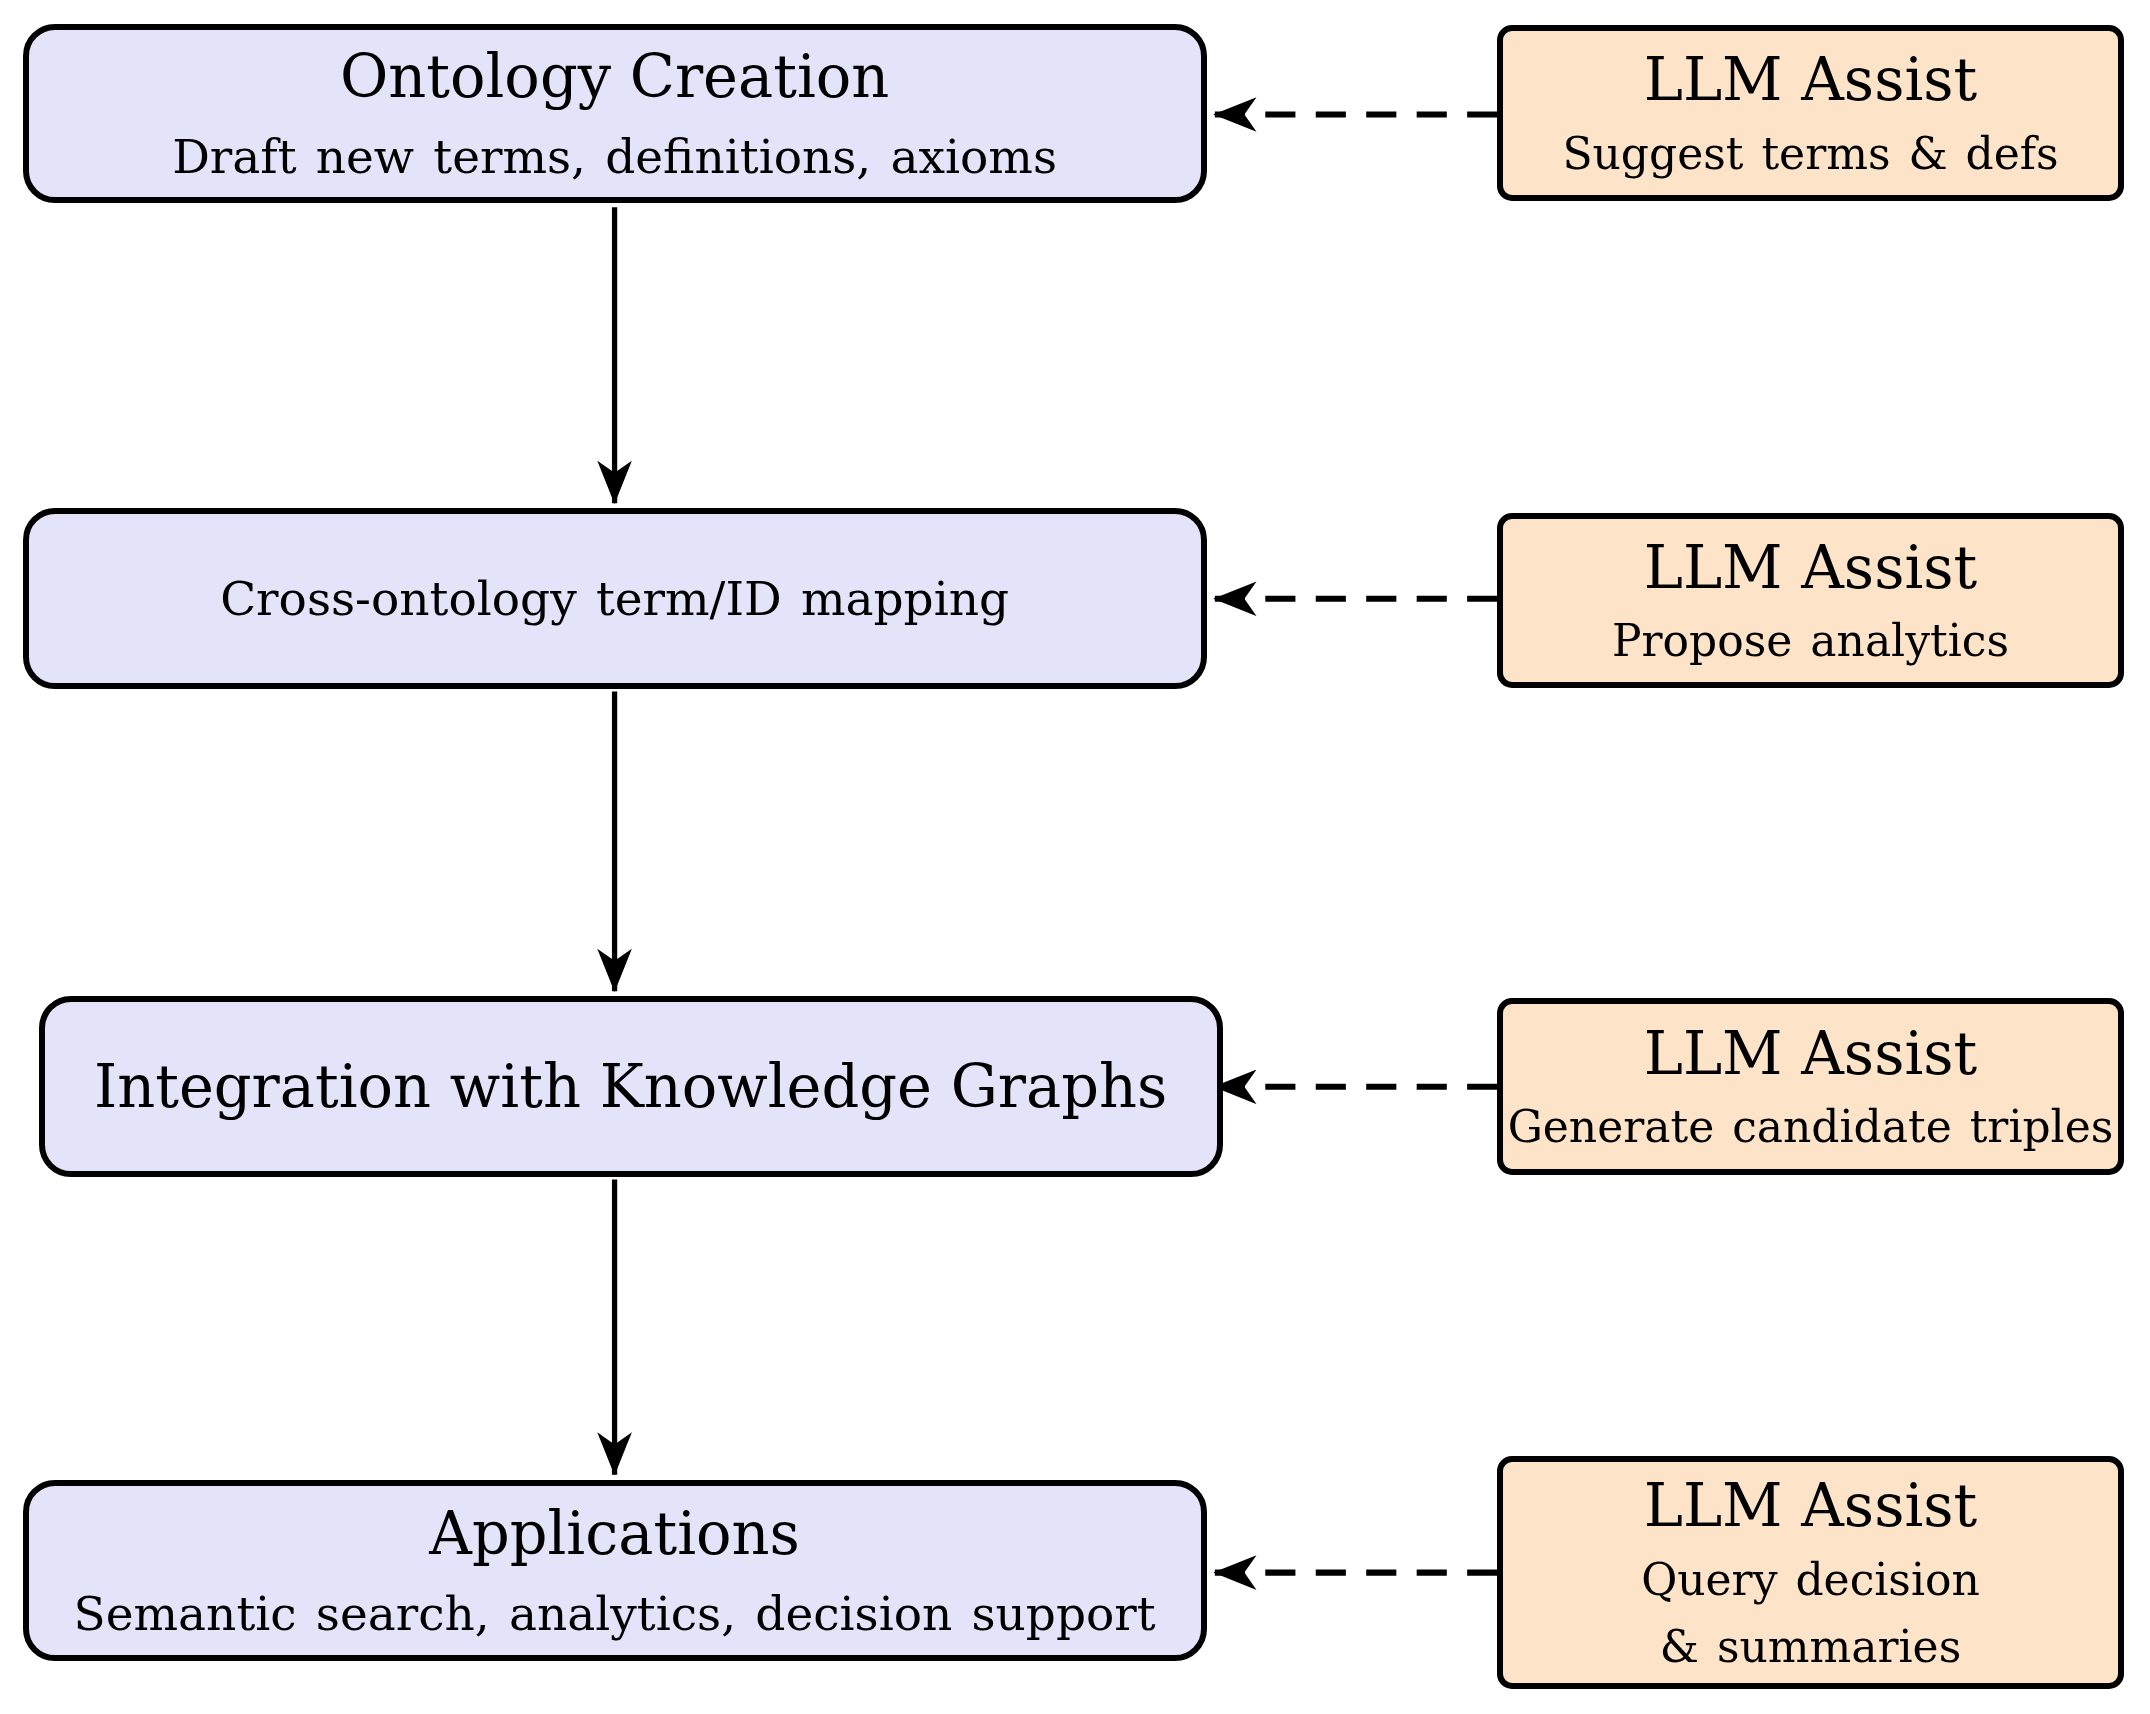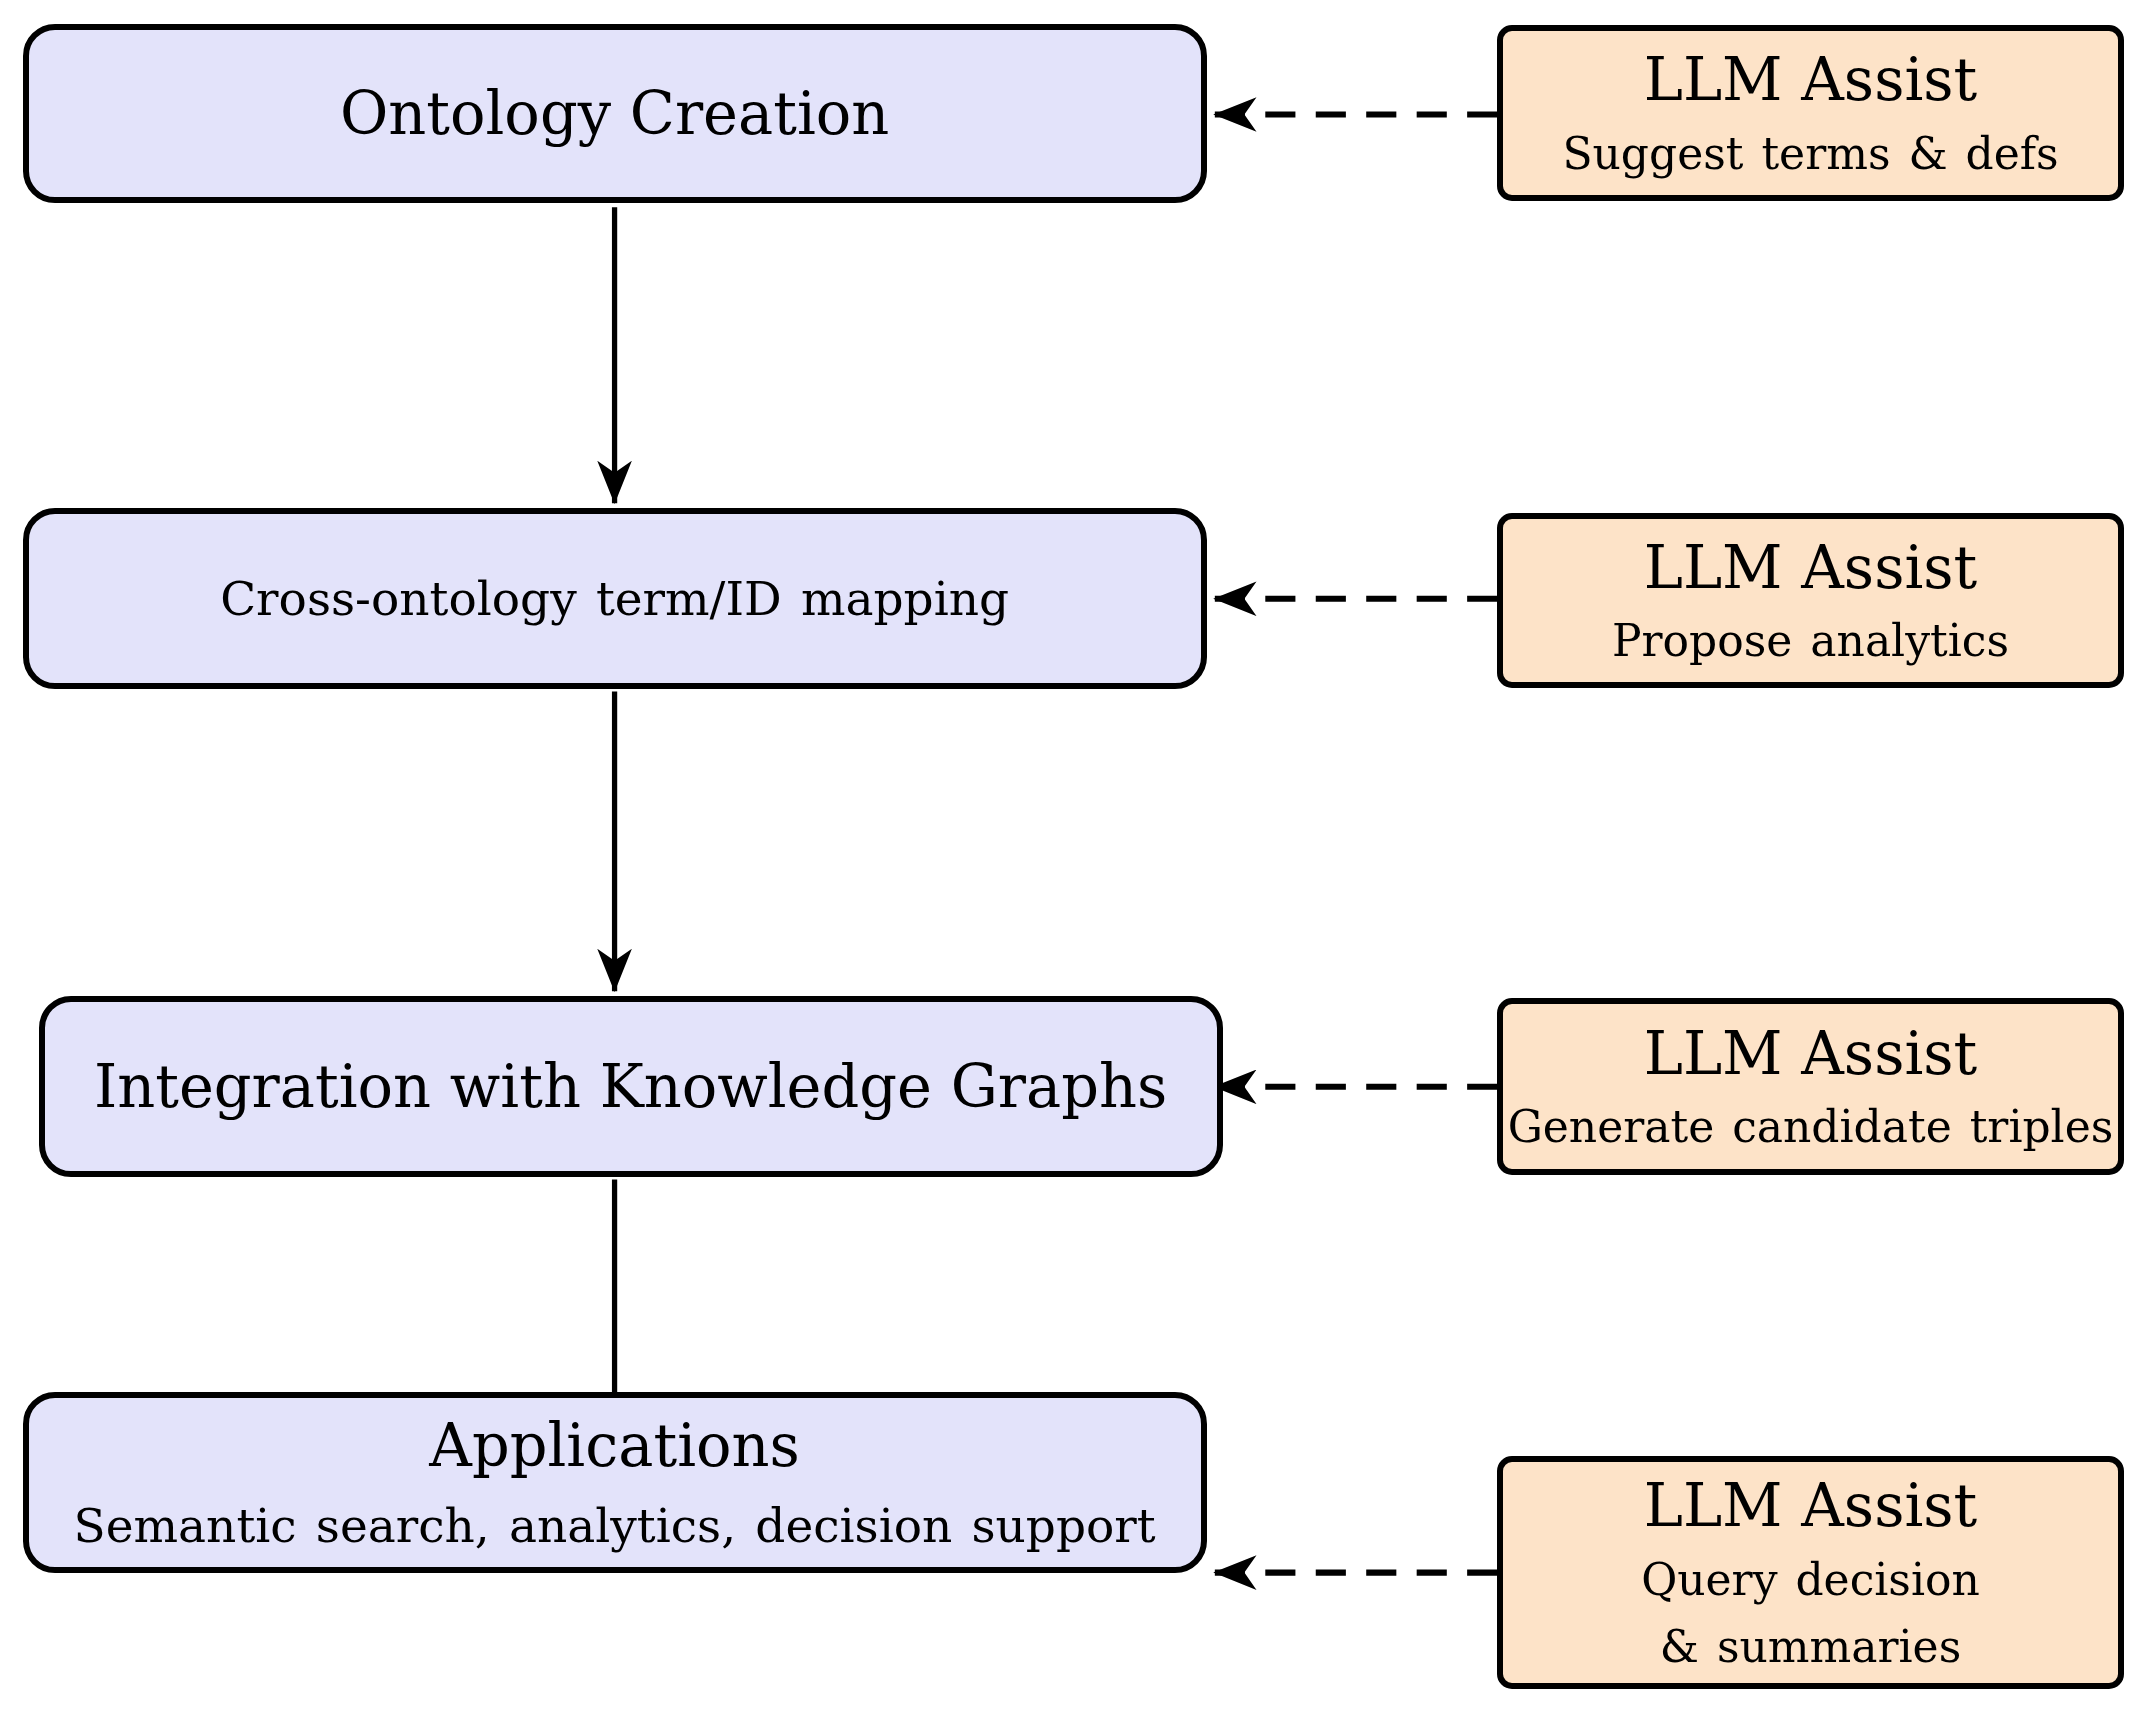--- a/index.html
+++ b/index.html
@@ -80,31 +80,32 @@
     <path d="M816,1566 L816,1958" stroke="#000000" stroke-width="7" fill="none" marker-end="url(#stealth)"></path>
 
     <path d="M1988,152 L1612,152" stroke="#000000" stroke-width="8" fill="none" stroke-dasharray="40 27" marker-end="url(#stealth)"></path>
     <path d="M1988,795 L1612,795" stroke="#000000" stroke-width="8" fill="none" stroke-dasharray="40 27" marker-end="url(#stealth)"></path>
     <path d="M1988,1443 L1612,1443" stroke="#000000" stroke-width="8" fill="none" stroke-dasharray="40 27" marker-end="url(#stealth)"></path>
     <path d="M1988,2088 L1612,2088" stroke="#000000" stroke-width="8" fill="none" stroke-dasharray="40 27" marker-end="url(#stealth)"></path>
   </svg>
 
   <div class="node process" style="top:24px; height:179px;">
     <div class="title">Ontology Creation</div>
+    <div class="subtitle">Draft new terms, definitions, axioms</div>
   </div>
 
   <div class="node process" style="top:508px; height:181px;">
     <div class="subtitle">Cross-ontology term/ID mapping</div>
   </div>
 
   <div class="node process" style="top:996px; height:181px;margin-left:16px;">
     <div class="title">Integration with Knowledge Graphs</div>
   </div>
 
-  <div class="node process" style="top:1392px; height:181px;">
+  <div class="node process" style="top:1480px; height:181px;">
     <div class="title">Applications</div>
     <div class="subtitle">Semantic search, analytics, decision support</div>
   </div>
 
   <div class="node assist" style="top:25px; height:176px;">
     <div class="title">LLM Assist</div>
     <div class="subtitle">Suggest terms &amp; defs</div>
   </div>
 
   <div class="node assist" style="top:513px; height:175px;">

